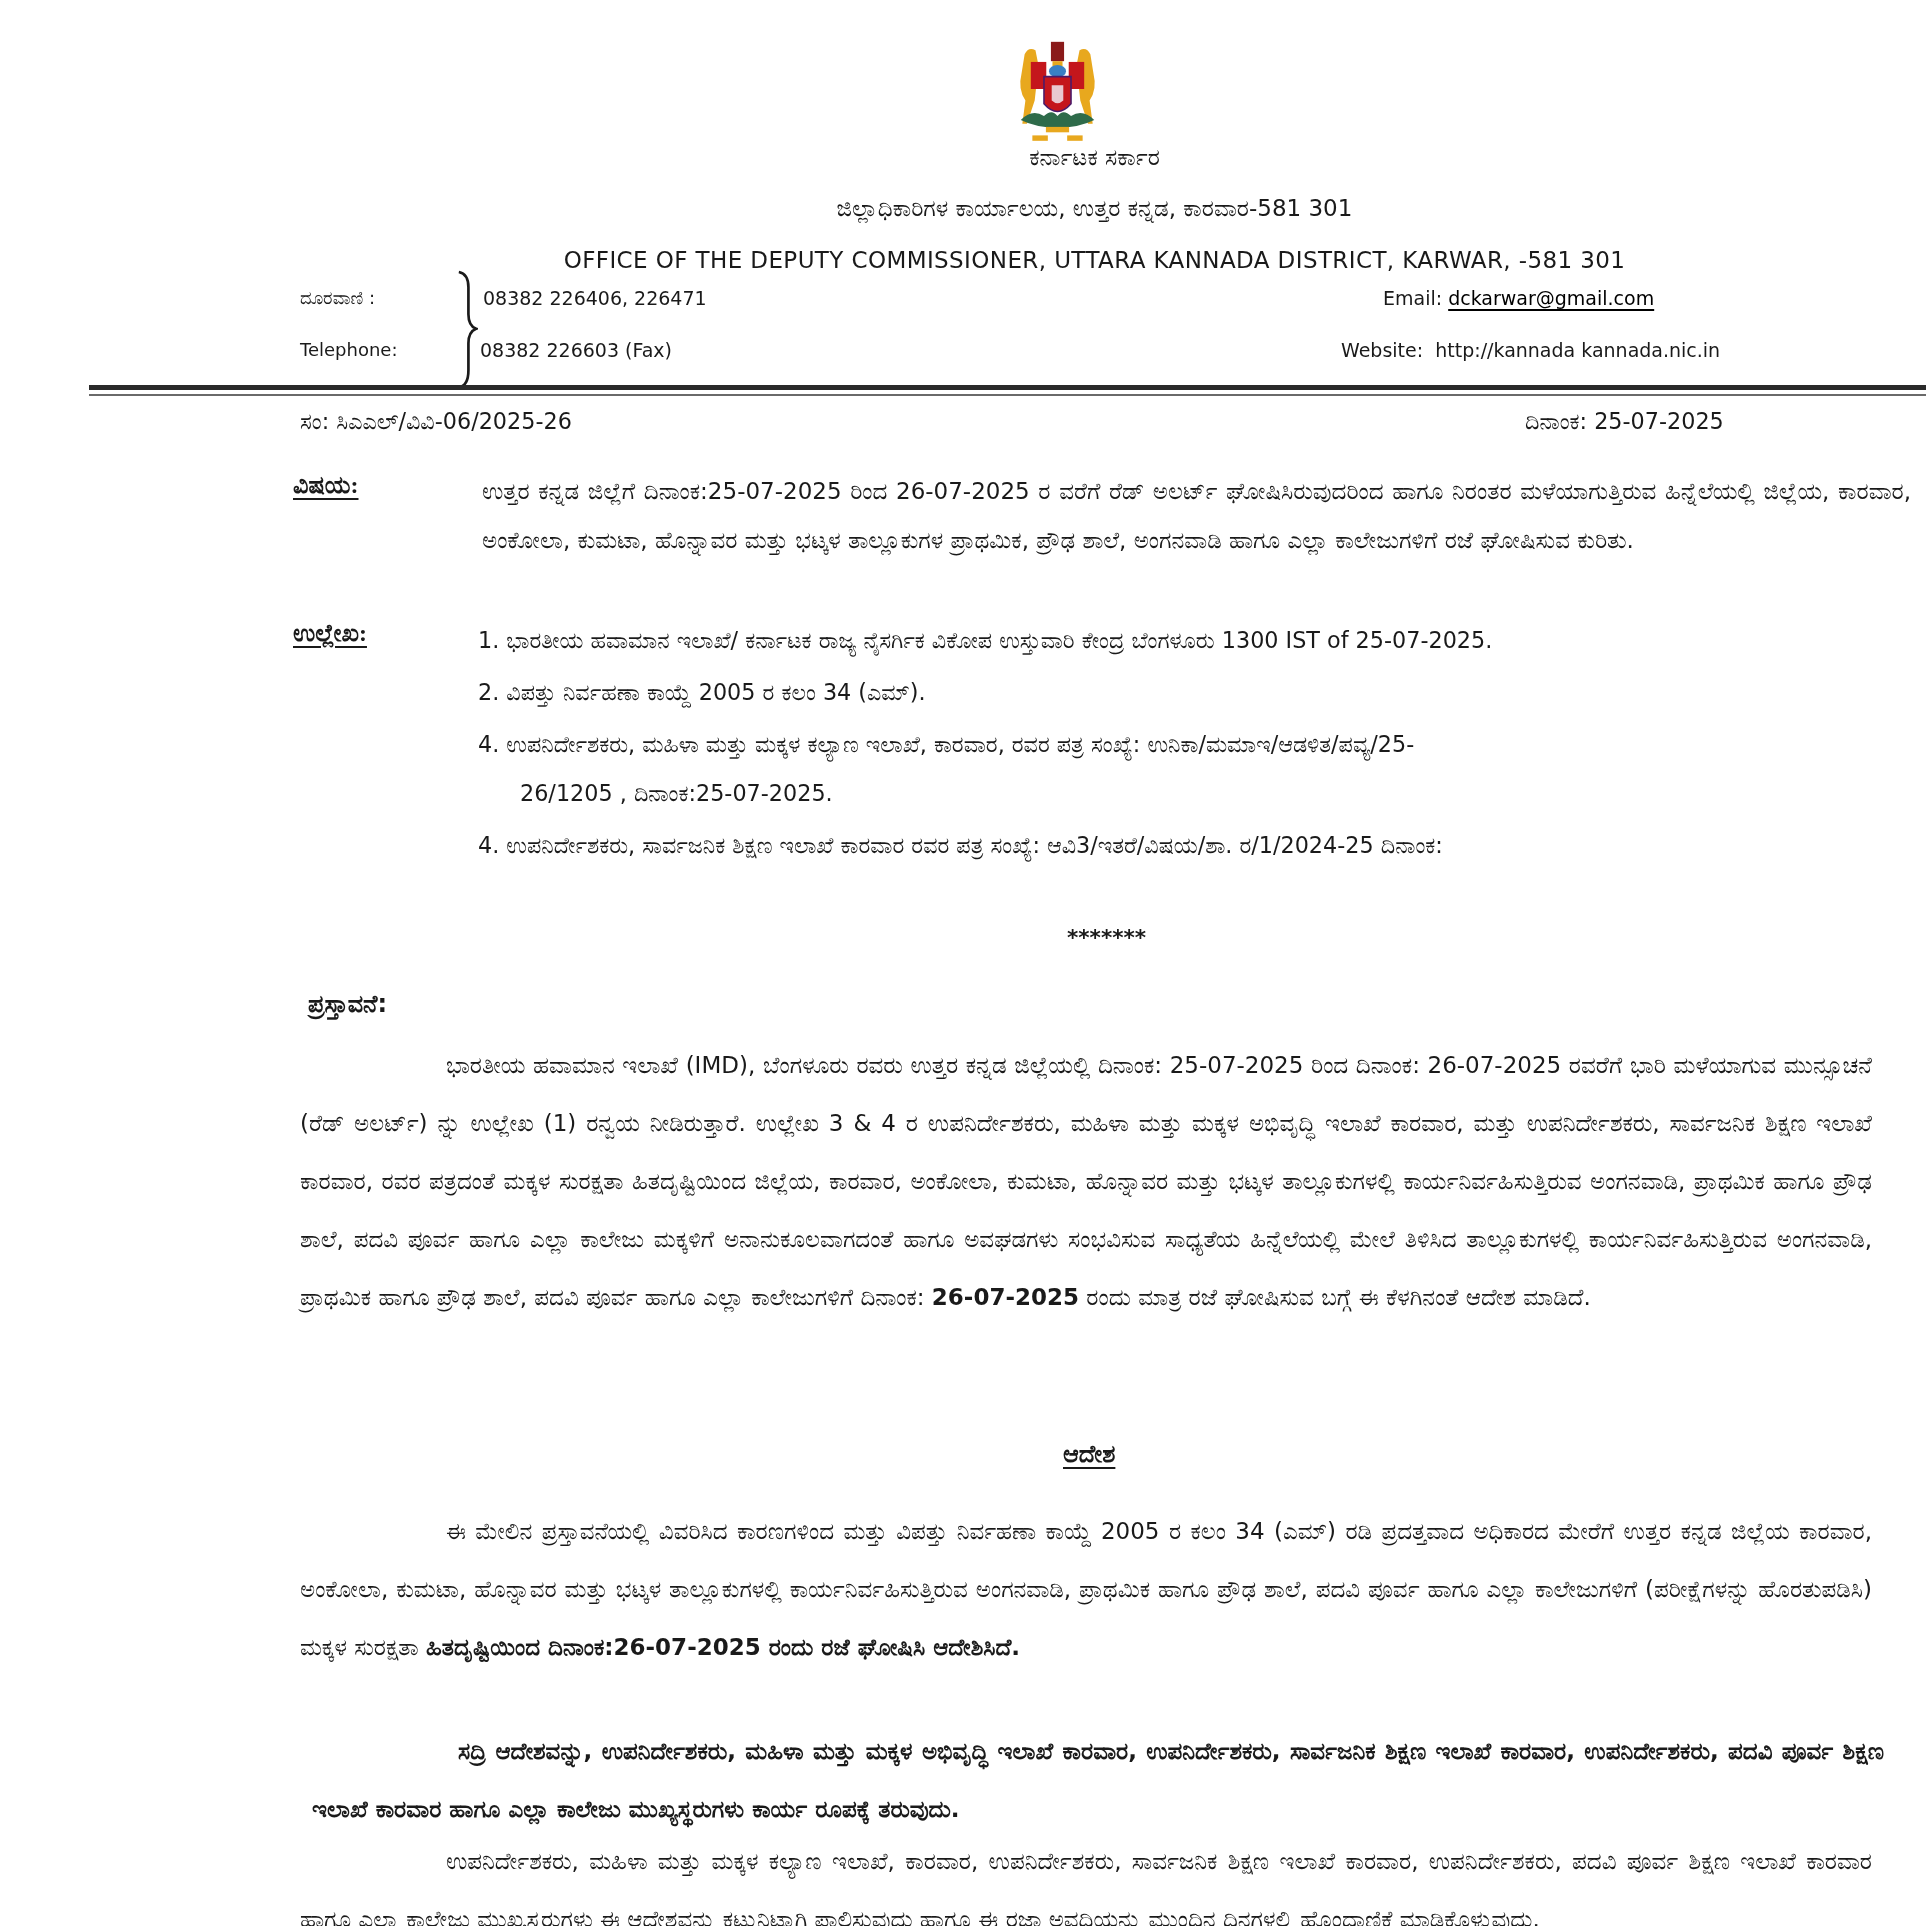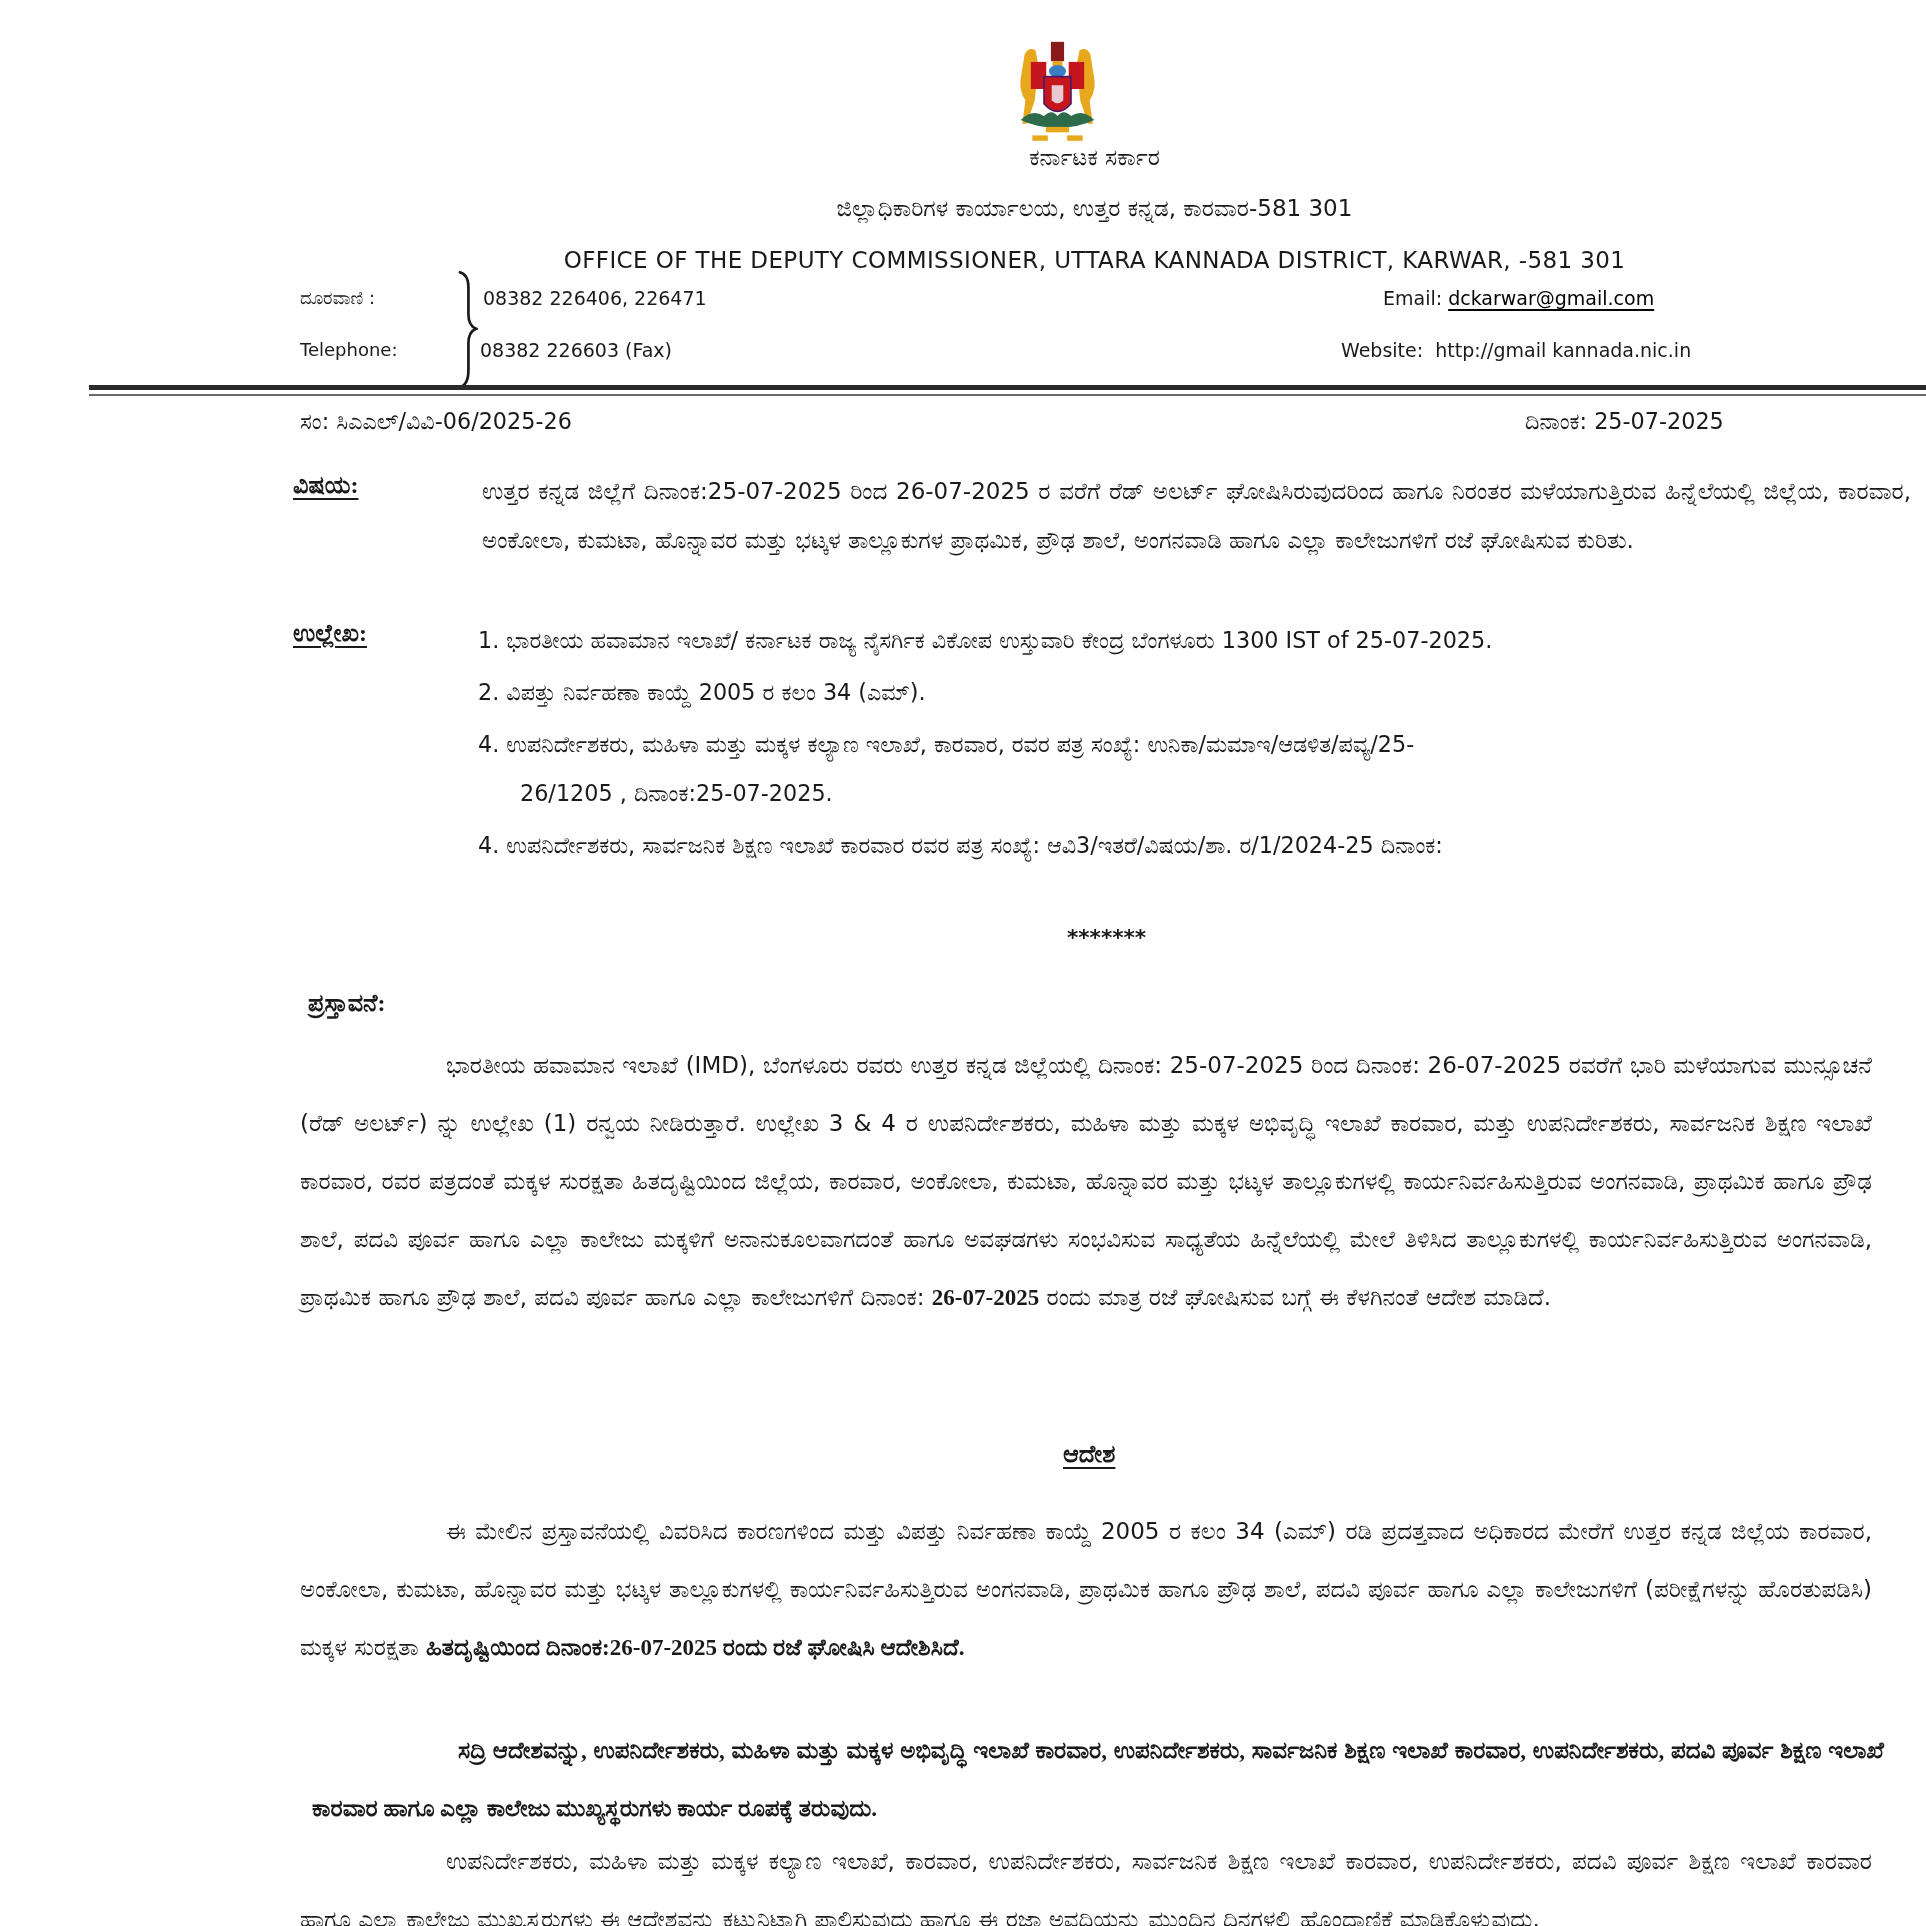--- a/index.html
+++ b/index.html
@@ -34,21 +34,21 @@
   .label-col { left: 293px; font-size: 24px; }
   .ref-list { left: 478px; width: 1433px; font-size: 22.3px; line-height: 49px; }
   .ref-item { margin: 0 0 3.1px 0; }
   .ref-cont { padding-left: 42px; }
 
   .stars { top: 925px; font-size: 21.6px; font-weight: bold; left: 1067px; }
 
   .section-h { font-size: 24px; }
   .body-p { left: 300px; width: 1572px; font-size: 23px; line-height: 58px; text-align: justify; text-align-last: left; }
   .indent { text-indent: 146px; }
-  .bold { font-weight: bold; font-family: Liberation Serif, serif; }
+  .bold { font-weight: bold; }
   a.link { color: #000000; text-decoration: underline; text-decoration-thickness: 1.5px; text-underline-offset: 3.9px; }
 </style>
 </head>
 <body>
 
 <div class="abs emblem">
   <svg width="89" height="116" viewBox="0 0 230 300">
 
     <rect x="98" y="28" width="34" height="50" fill="#8a1a1a"></rect>
     <rect x="102" y="78" width="26" height="14" fill="#e8a81e"></rect>
@@ -82,21 +82,21 @@
 </div>
 <div class="abs contact-val" style="left:483px; top:287px;">08382 226406, 226471</div>
 <div class="abs contact-val" style="left:480px; top:339px;">08382 226603 (Fax)</div>
 
 <div class="abs contact-val" style="left:1383px; top:287px;">
   <span>Email:</span>
   <a class="link">dckarwar@gmail.com</a>
 </div>
 <div class="abs contact-val" style="left:1341px; top:339px;">
   <span>Website:</span>&nbsp;
-  <span>http://gmail kannada.nic.in</span>
+  <span>http://kannada kannada.nic.in</span>
 </div>
 
 <div class="abs rule-thick"></div>
 <div class="abs rule-thin"></div>
 
 <div class="abs meta" style="left:300px;">ಸಂ: ಸಿಎಎಲ್/ವಿವಿ-06/2025-26</div>
 <div class="abs meta" style="left:1525px;">ದಿನಾಂಕ: 25-07-2025</div>
 
 <div class="abs label-col label-ul" style="top:472px;">ವಿಷಯ:</div>
 <div class="abs para" style="left:482px; top:467px; width:1429px;">ಉತ್ತರ ಕನ್ನಡ ಜಿಲ್ಲೆಗೆ ದಿನಾಂಕ:25-07-2025 ರಿಂದ 26-07-2025 ರ ವರೆಗೆ ರೆಡ್ ಅಲರ್ಟ್ ಘೋಷಿಸಿರುವುದರಿಂದ ಹಾಗೂ ನಿರಂತರ ಮಳೆಯಾಗುತ್ತಿರುವ ಹಿನ್ನೆಲೆಯಲ್ಲಿ ಜಿಲ್ಲೆಯ, ಕಾರವಾರ, ಅಂಕೋಲಾ, ಕುಮಟಾ, ಹೊನ್ನಾವರ ಮತ್ತು ಭಟ್ಕಳ ತಾಲ್ಲೂಕುಗಳ ಪ್ರಾಥಮಿಕ, ಪ್ರೌಢ ಶಾಲೆ, ಅಂಗನವಾಡಿ ಹಾಗೂ ಎಲ್ಲಾ ಕಾಲೇಜುಗಳಿಗೆ ರಜೆ ಘೋಷಿಸುವ ಕುರಿತು.</div>

